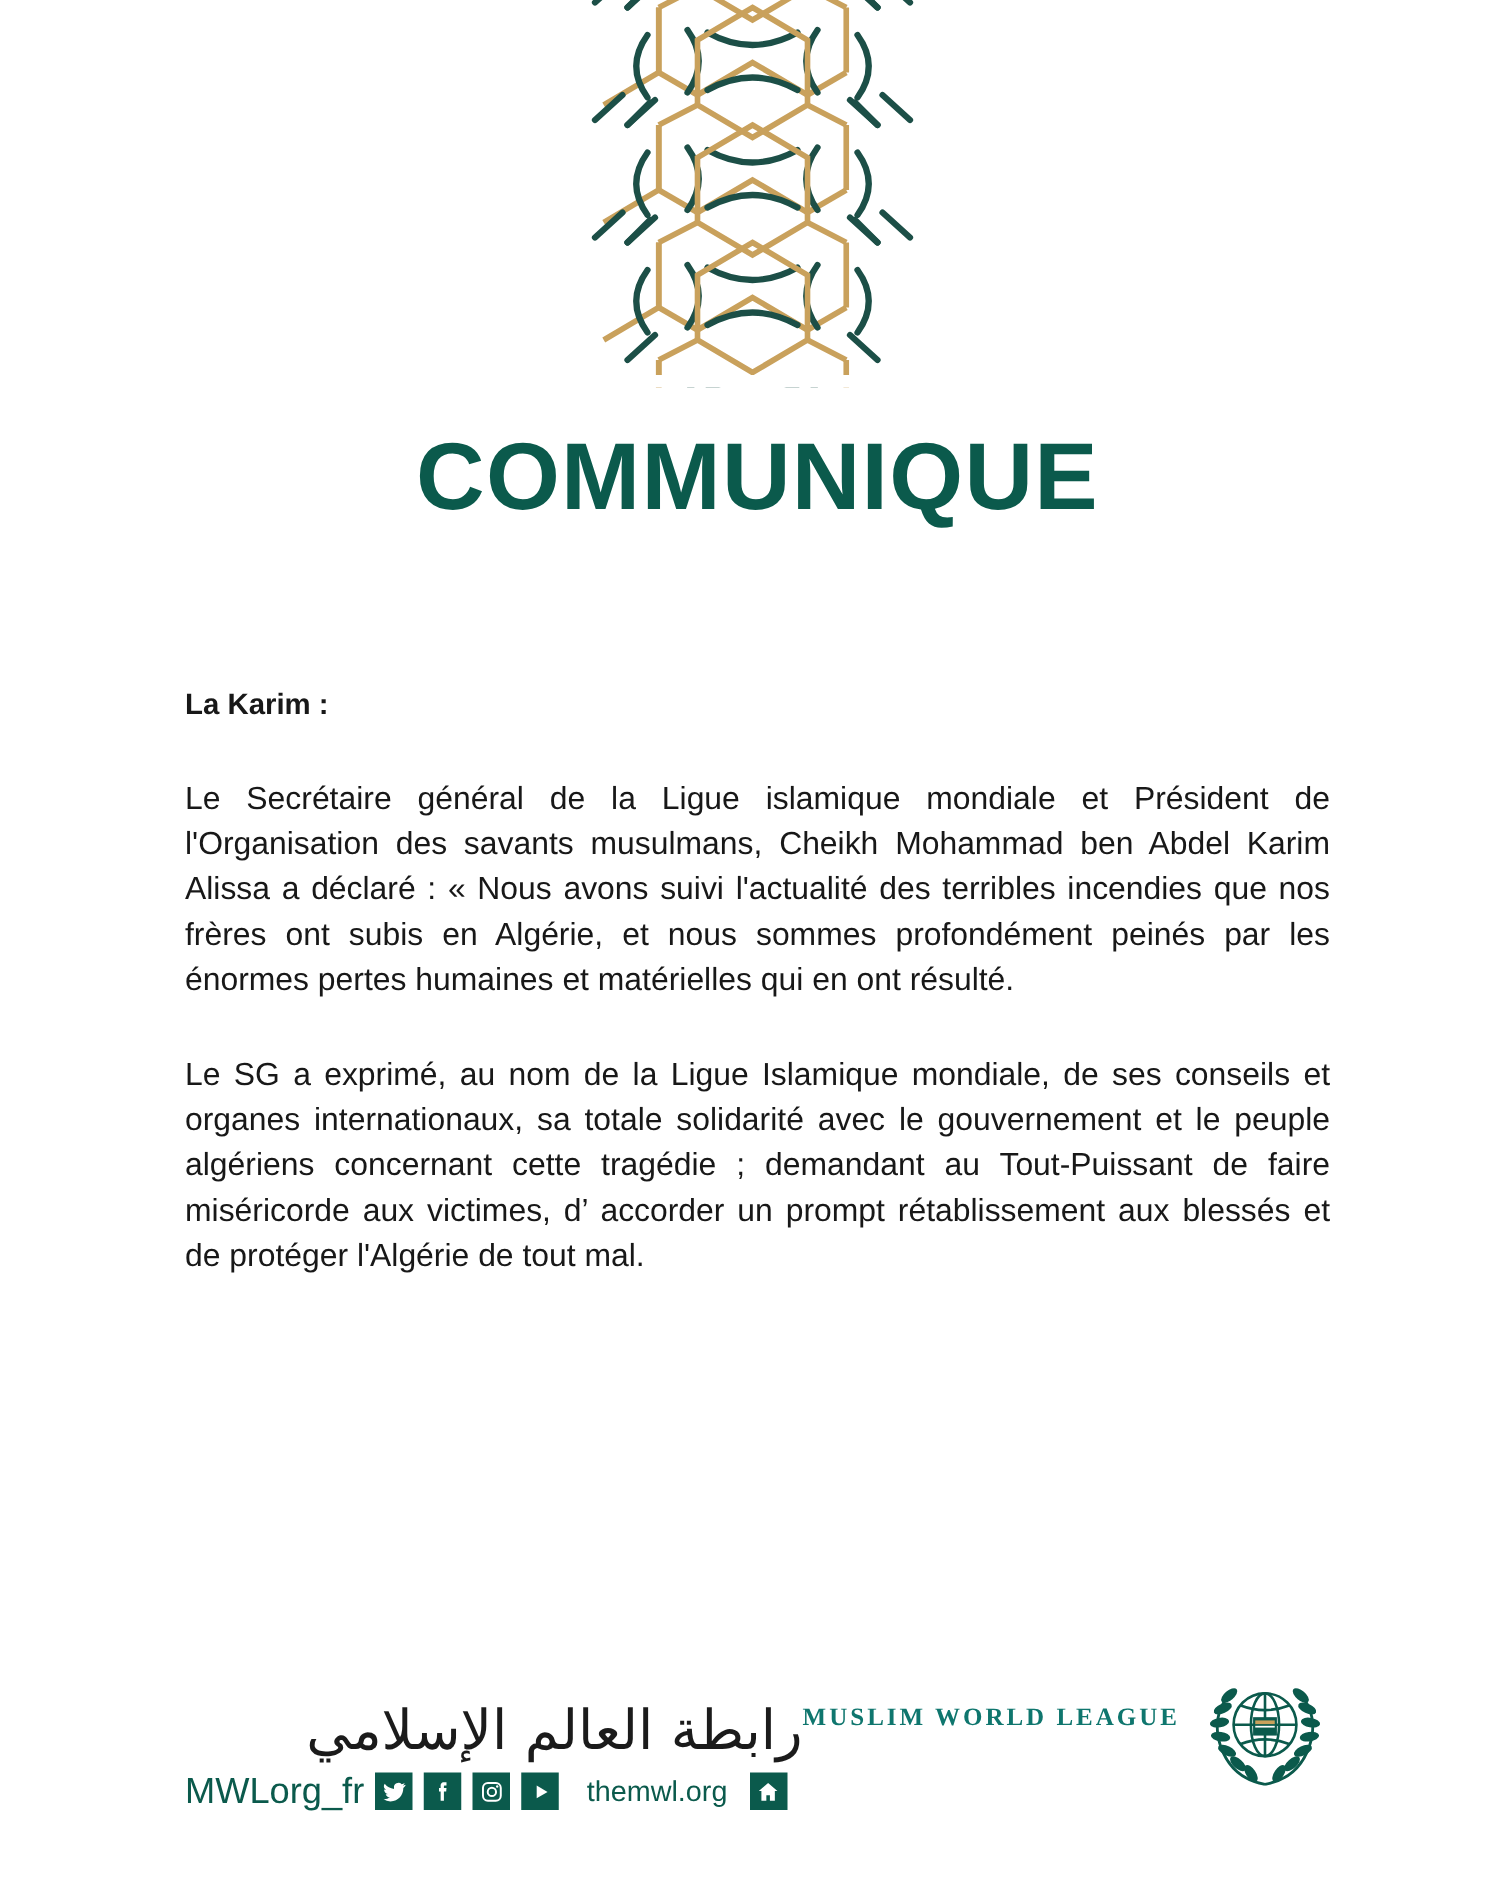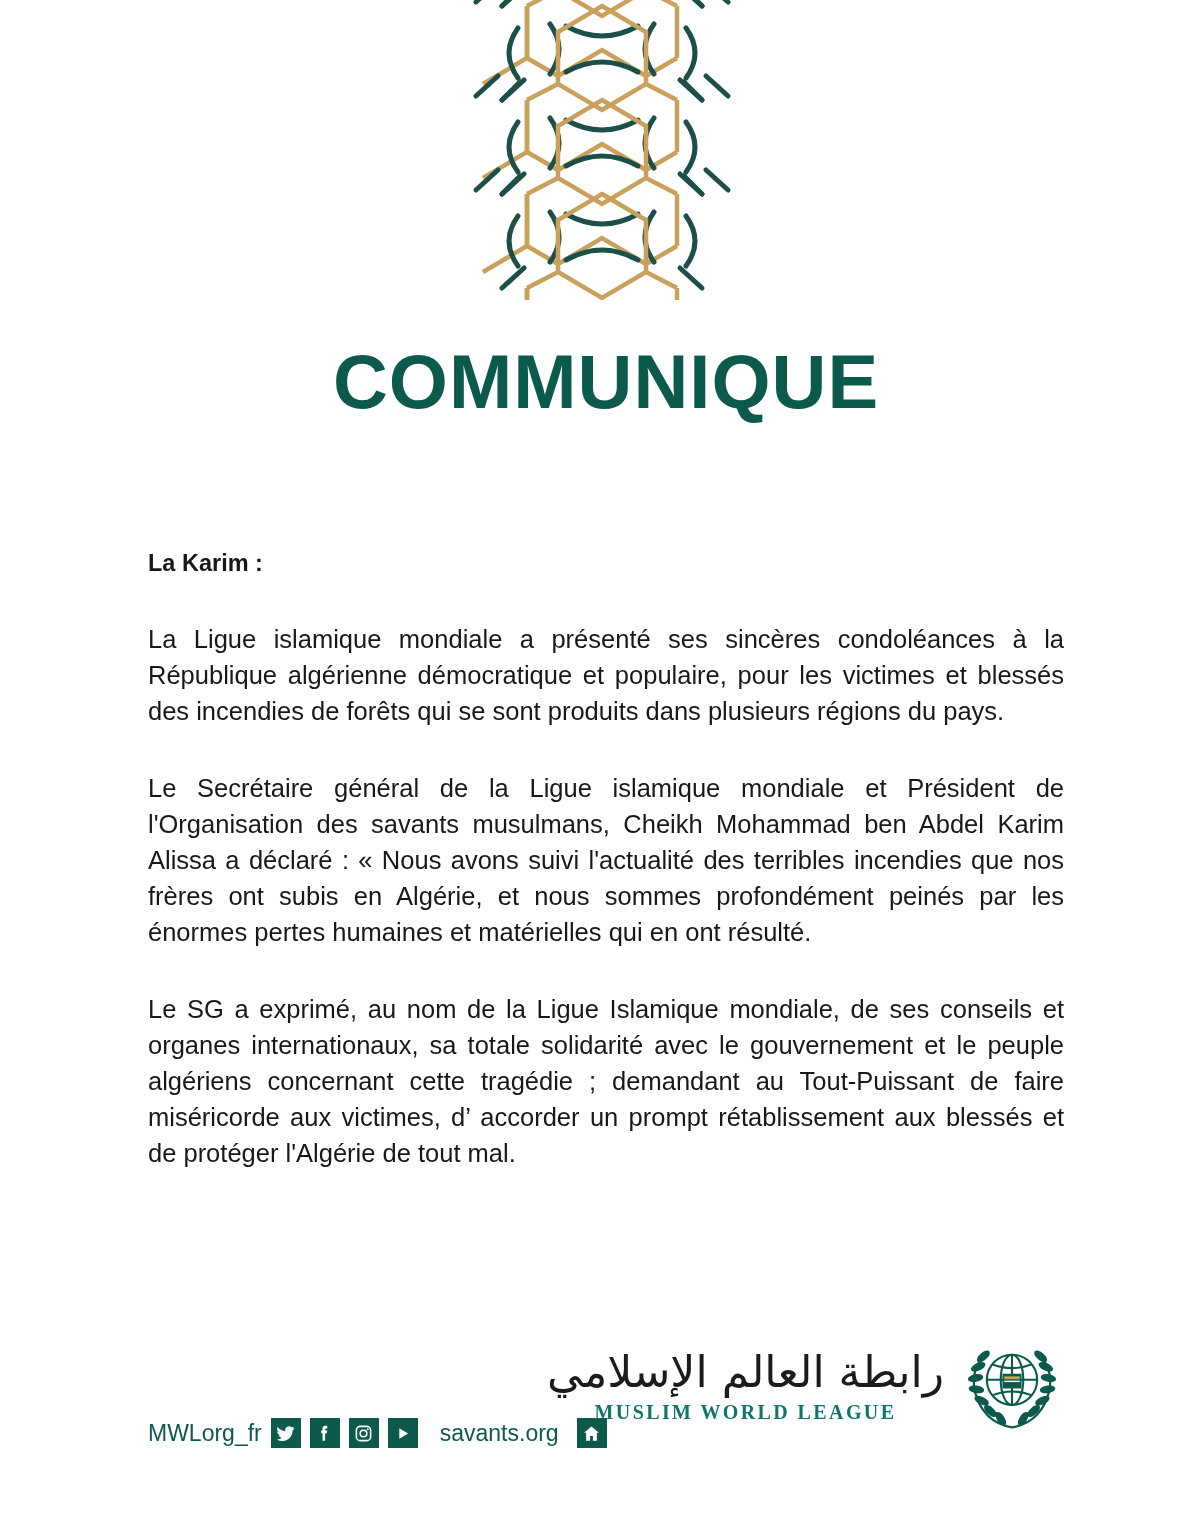--- a/index.html
+++ b/index.html
@@ -80,21 +80,21 @@
   .social-bar {
     position: absolute;
     left: 148px;
     top: 98px;
     display: flex;
     align-items: center;
     gap: 9px;
     height: 34px;
   }
   .handle-text {
-    font-size: 23px;
+    font-size: 29px;
     color: #0b5a4c;
     font-weight: 400;
     letter-spacing: 0px;
     white-space: nowrap;
   }
   .site-text {
     font-size: 23px;
     color: #0b5a4c;
     font-weight: 400;
     white-space: nowrap;
@@ -116,22 +116,21 @@
   .logo-block {
     position: absolute;
     right: 136px;
     top: 12px;
     display: flex;
     align-items: center;
     gap: 16px;
   }
   .logo-words {
     display: flex;
-    flex-direction: column;
-    align-items: center;
+    flex-direction: row;
   }
   .arabic-logo {
     font-family: "DejaVu Sans", sans-serif;
     font-size: 44px;
     color: #1b1b1b;
     line-height: 1.18;
     direction: rtl;
     white-space: nowrap;
   }
   .latin-logo {
@@ -195,21 +194,20 @@
     <rect x="0" y="300" width="1200" height="14" fill="#ffffff"></rect>
   </svg>
 </div>
 
 <div class="title-wrap">
   <h1 class="doc-title">COMMUNIQUE</h1>
 </div>
 
 <div class="body-block">
   <p class="lede">La Karim :</p>
-  <p class="para"> La Ligue islamique mondiale a présenté ses sincères condoléances à la République algérienne démocratique et populaire, pour les victimes et blessés des incendies de forêts qui se sont produits dans plusieurs régions du pays.</p>
   <p class="para">Le Secrétaire général de la Ligue islamique mondiale et Président de l'Organisation des savants musulmans, Cheikh Mohammad ben Abdel Karim Alissa a déclaré : « Nous avons suivi l'actualité des terribles incendies que nos frères ont subis en Algérie, et nous sommes profondément peinés par les énormes pertes humaines et matérielles qui en ont résulté.</p>
   <p class="para">Le SG a exprimé, au nom de la Ligue Islamique  mondiale, de ses conseils et organes internationaux, sa totale solidarité avec le gouvernement et le peuple algériens concernant cette tragédie ; demandant au  Tout-Puissant de faire miséricorde aux victimes, d’ accorder un prompt rétablissement aux blessés et de protéger l'Algérie de tout mal.</p>
 </div>
 
 <div class="footer">
 
   <div class="social-bar">
     <span class="handle-text">MWLorg_fr</span>
 
     <a class="sq-icon">
@@ -231,21 +229,21 @@
         <circle cx="17.4" cy="6.6" r="1.2" fill="#ffffff" stroke="none"></circle>
       </svg>
     </a>
 
     <a class="sq-icon">
       <svg width="19" height="19" viewBox="0 0 24 24" fill="#ffffff" aria-hidden="true">
         <path d="M8 5.5l11 6.5-11 6.5z"></path>
       </svg>
     </a>
 
-    <span class="site-text">savants.org</span>
+    <span class="site-text">themwl.org</span>
 
     <a class="sq-icon home-sq">
       <svg width="19" height="19" viewBox="0 0 24 24" fill="#ffffff" aria-hidden="true">
         <path d="M12 3L2.6 11.2h2.6V21h5v-5.7h3.6V21h5v-9.8h2.6z"></path>
       </svg>
     </a>
   </div>
 
   <div class="logo-block">
     <div class="logo-words">

